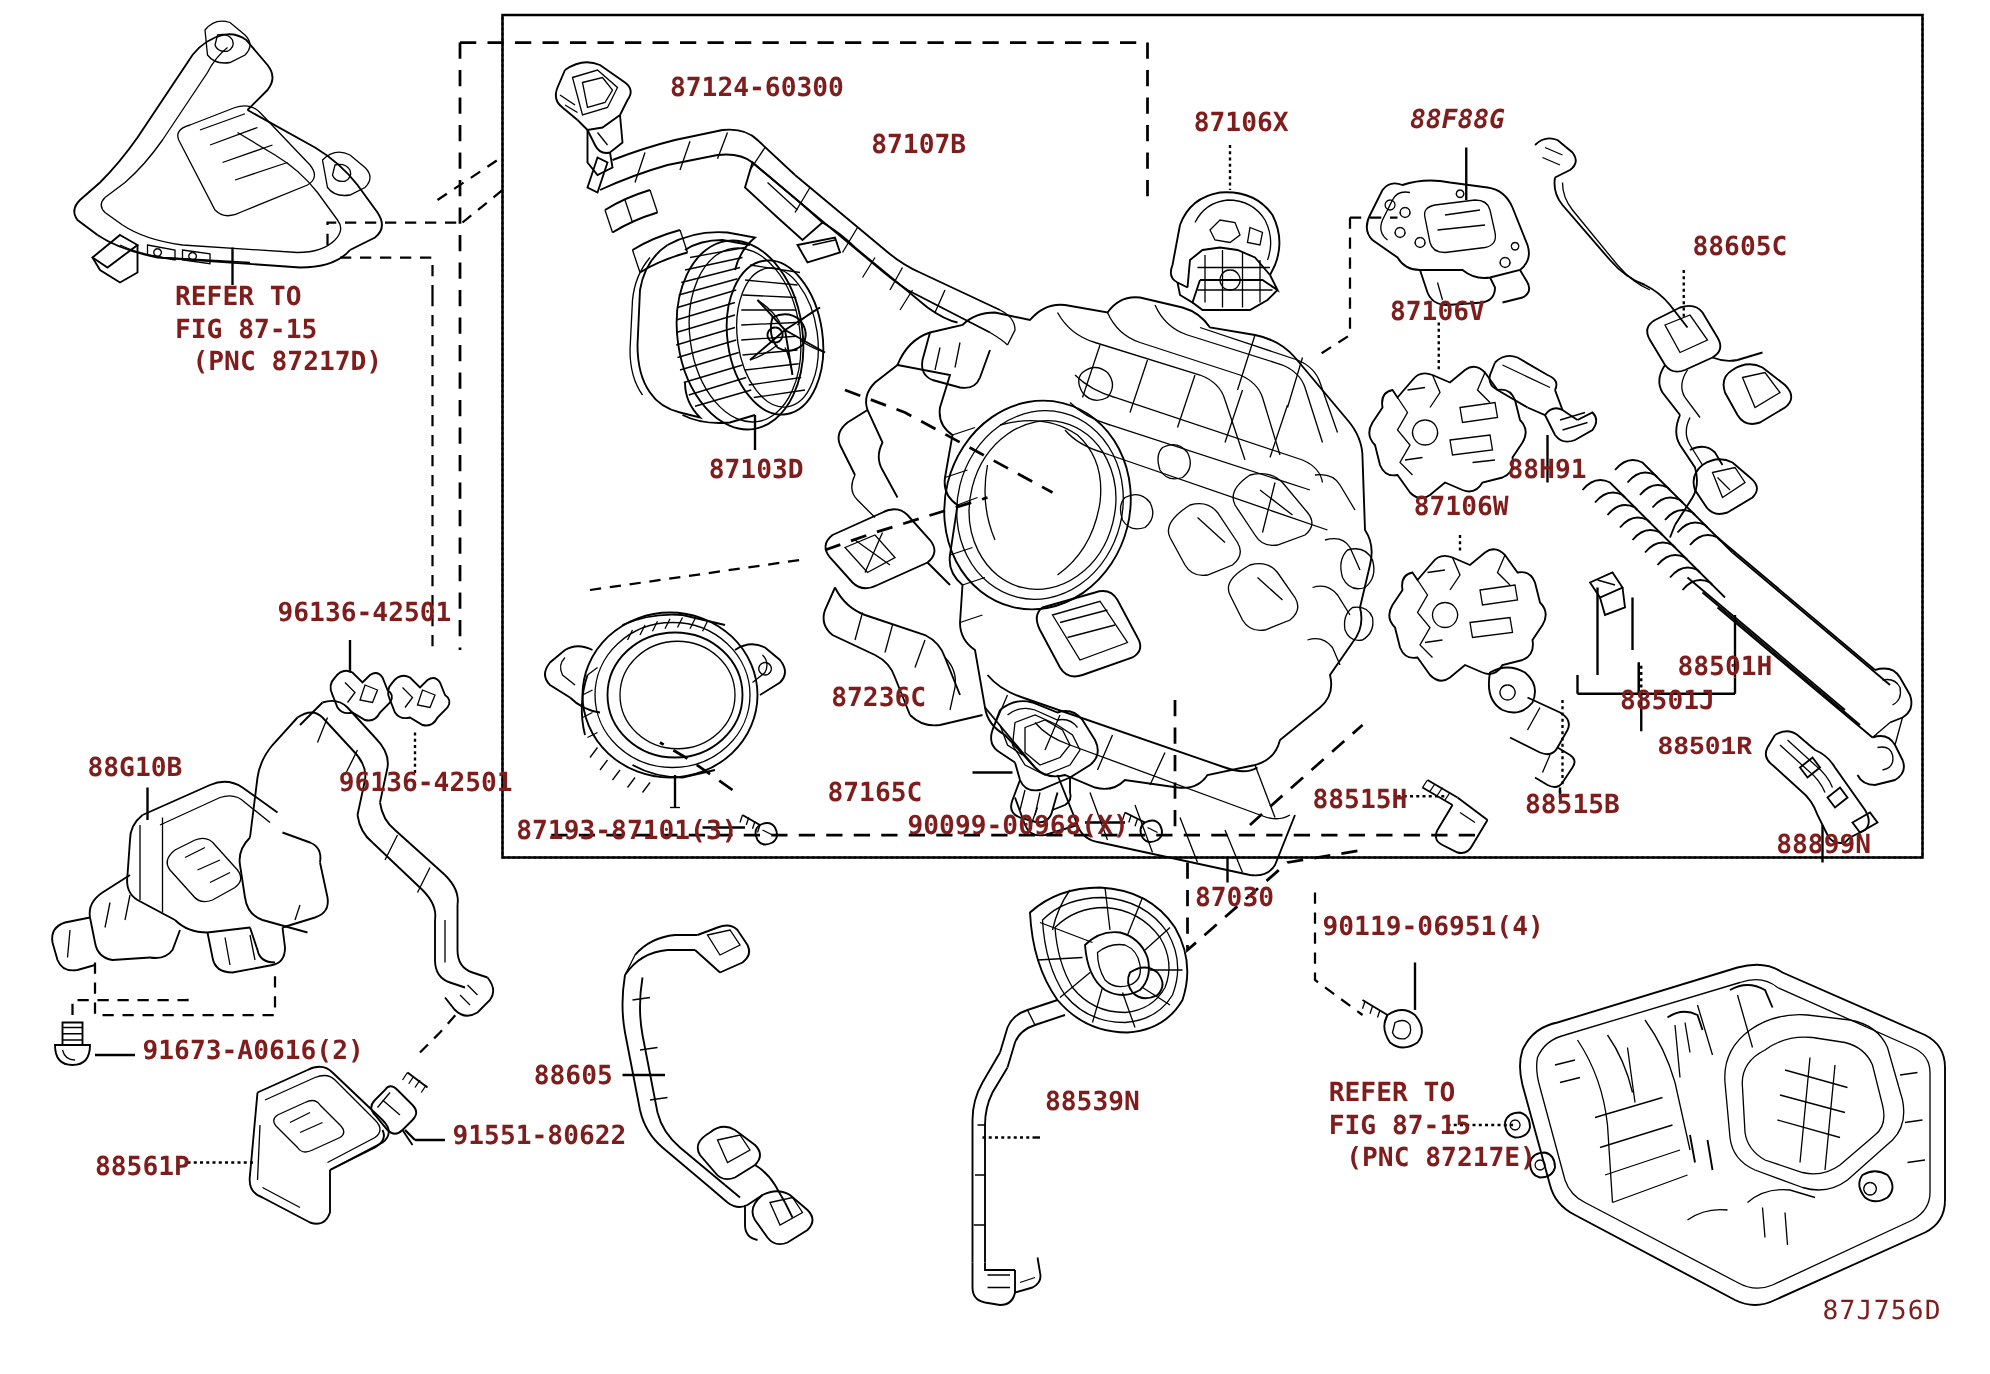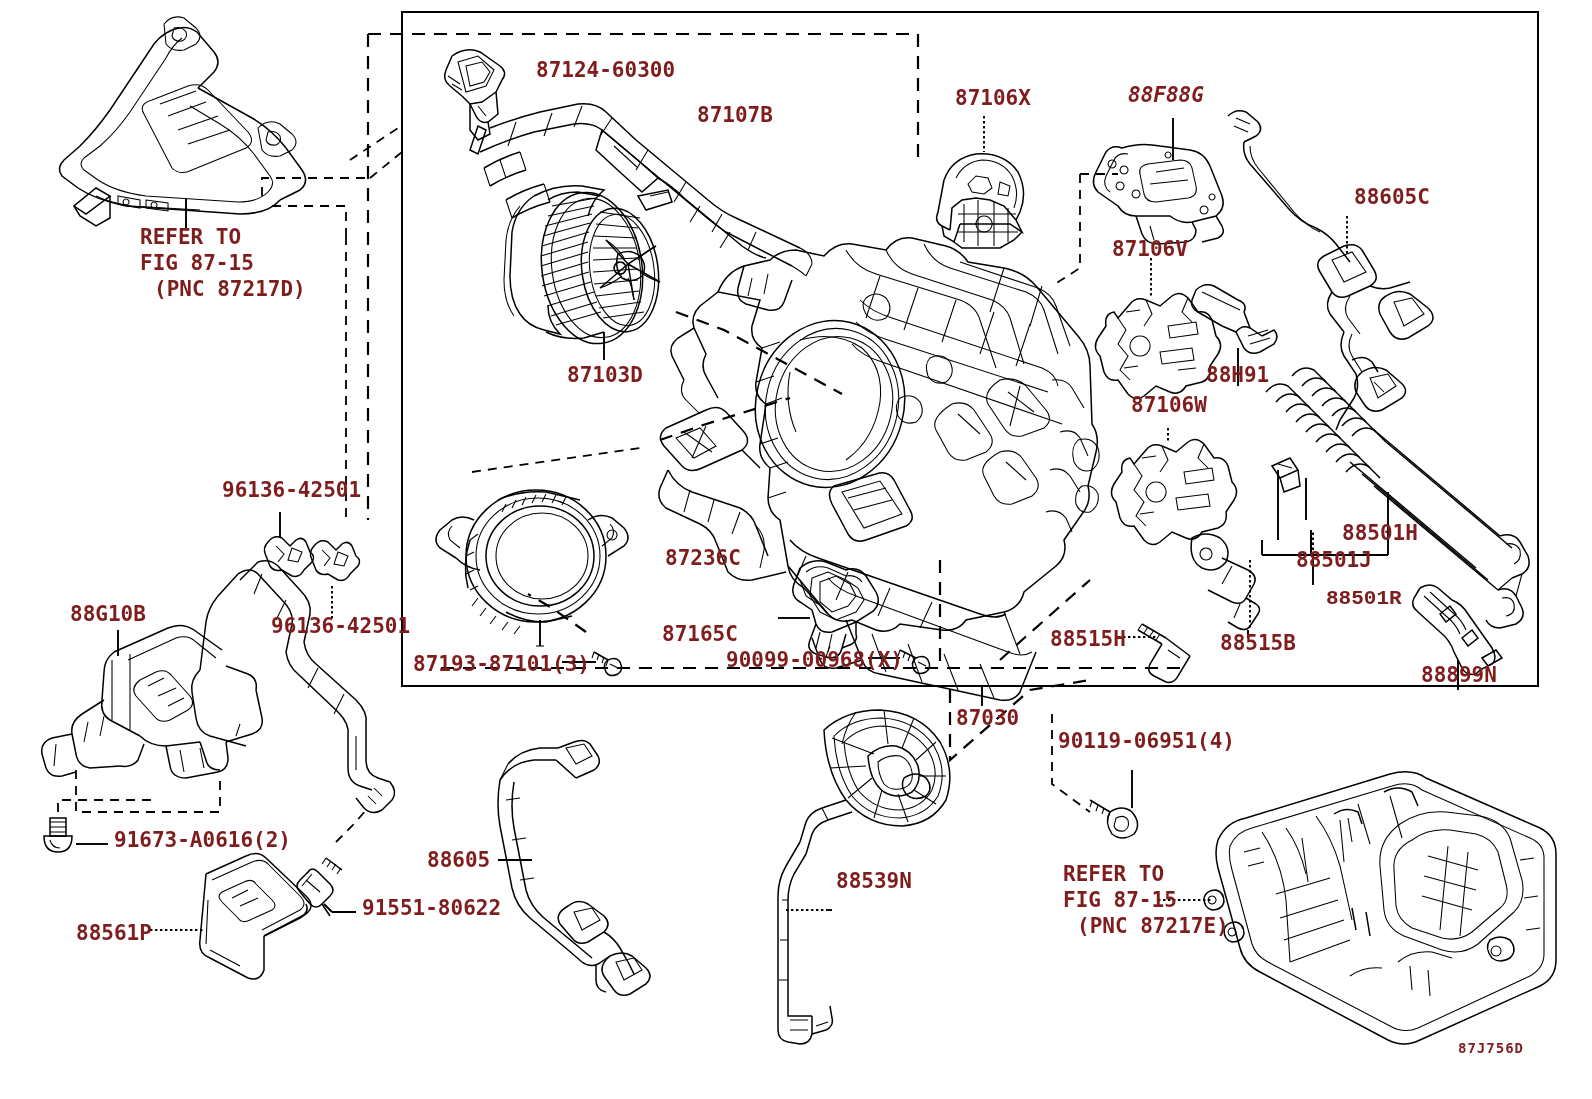--- a/index.html
+++ b/index.html
@@ -2,21 +2,21 @@
 <html><head>
 <meta charset="utf-8">
 <style>
   html,body{margin:0;padding:0;background:#ffffff;}
   body{width:1592px;height:1099px;font-family:"DejaVu Sans Mono","Liberation Mono",monospace;}
   #stage{position:relative;width:1592px;height:1099px;overflow:hidden;background:#fff;}
   svg#art{position:absolute;left:0;top:0;width:1592px;height:1099px;}
   .lbl{position:absolute;font-family:"DejaVu Sans Mono","Liberation Mono",monospace;
        font-size:21px;font-weight:bold;color:#7f1d1d;white-space:pre;letter-spacing:0px;line-height:25px;}
   .lbl.multi{line-height:26px;}
-  .code{position:absolute;font-size:14px;font-weight:bold;letter-spacing:1px;}
+  .code{position:absolute;font-size:21px;font-weight:normal;letter-spacing:1px;}
   .thin{stroke:#000;stroke-width:1.05;fill:none;}
   .med{stroke:#000;stroke-width:1.5;fill:none;}
   .lead{stroke:#000;stroke-width:1.9;fill:none;}
   .dotlead{stroke:#000;stroke-width:1.9;fill:none;stroke-dasharray:2.4 2.6;}
   .dash{stroke:#000;stroke-width:2.2;fill:none;stroke-dasharray:13 9;}
   .dashthin{stroke:#000;stroke-width:1.8;fill:none;stroke-dasharray:9 7;}
   .frame{stroke:#000;stroke-width:1.6;fill:none;stroke-dasharray:2.2 2.0;}
   .frameS{stroke:#000;stroke-width:2.0;fill:none;}
 </style>
 </head>

